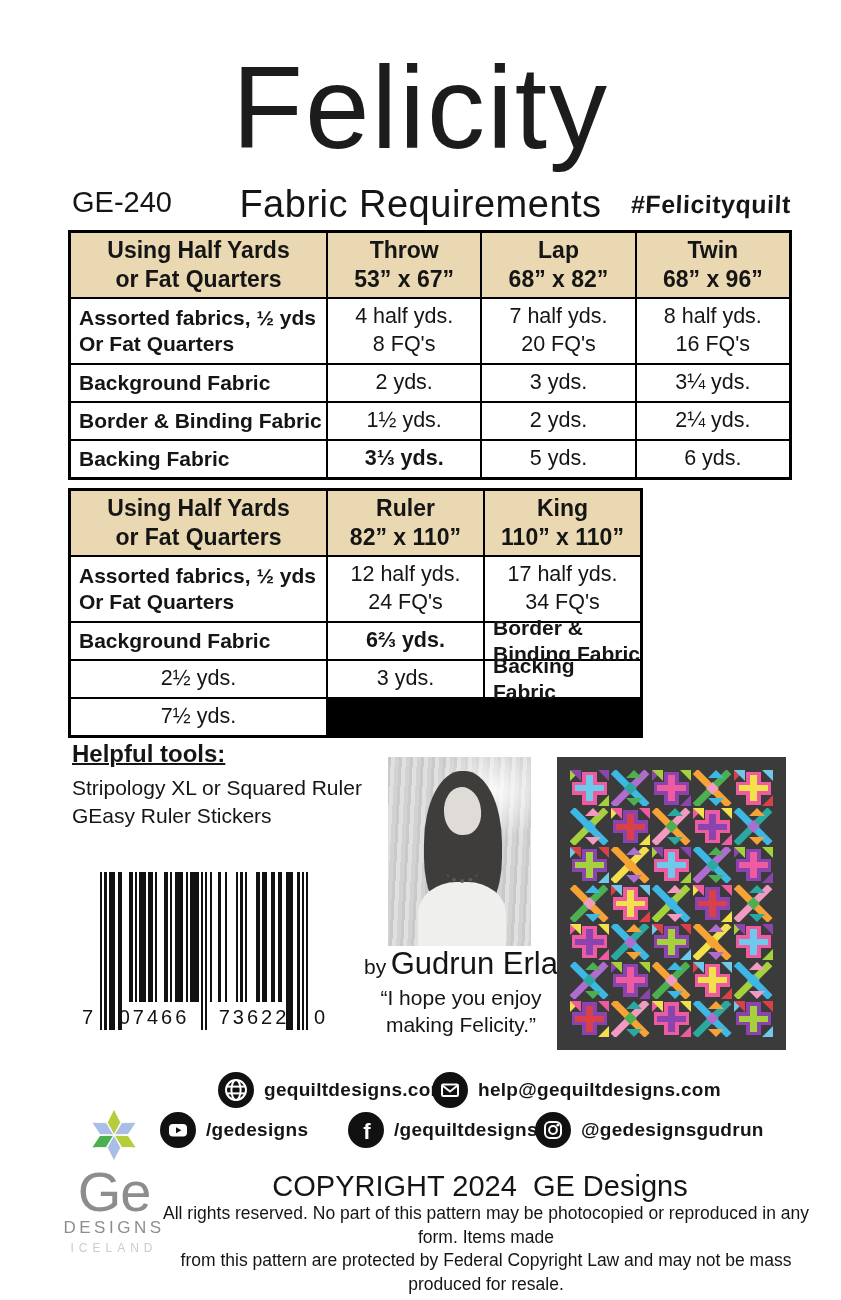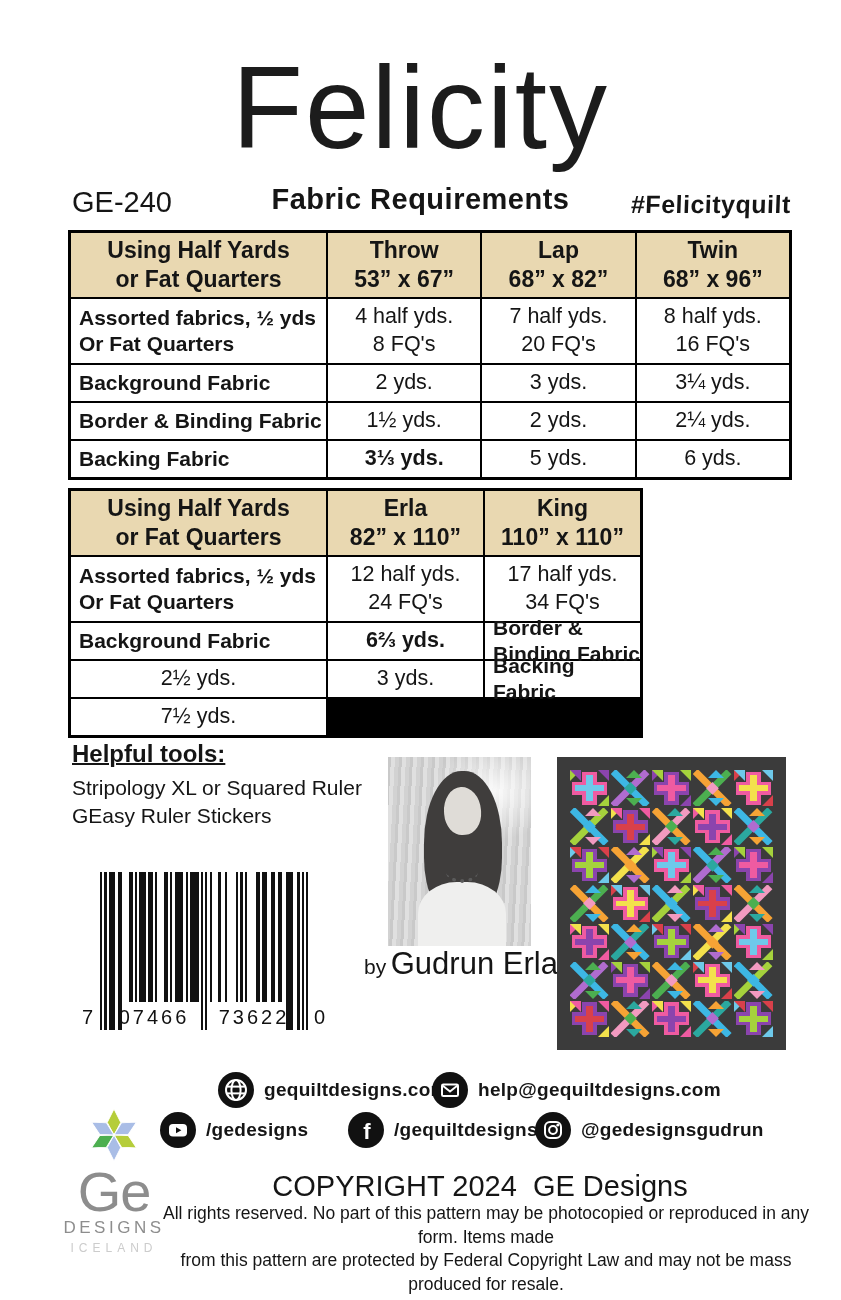--- a/index.html
+++ b/index.html
@@ -4,21 +4,21 @@
 <style>
   html,body{margin:0;padding:0;background:#888;}
   .page{position:relative;width:841px;height:1300px;background:#ffffff;margin:0 auto;
         font-family:"Liberation Sans","DejaVu Sans",sans-serif;color:#151515;overflow:hidden;}
 
   
   .title{position:absolute;top:50px;left:0;right:0;text-align:center;
          font-size:116px;font-weight:300;letter-spacing:2px;line-height:1;color:#1c1c1c;}
   .pattern-number{position:absolute;left:72px;top:186px;font-size:29px;}
   .subtitle{position:absolute;left:0;right:0;top:183px;text-align:center;
-            font-size:29px;font-weight:700;letter-spacing:0.5px;}
+            font-size:38px;font-weight:400;letter-spacing:0.5px;}
   .hashtag{position:absolute;right:50px;top:190px;font-size:25px;font-weight:700;
            letter-spacing:0.5px;transform:skewX(-2deg);}
 
   
   .ftable{position:absolute;display:grid;background:#000;border:3px solid #000;gap:2px;}
   .ftable .cell{background:#fff;display:flex;flex-direction:column;justify-content:center;}
   .ftable .th{background:#e9d8b1;align-items:center;text-align:center;font-weight:700;font-size:23px;line-height:1.25;}
   .ftable .label{font-weight:700;font-size:21px;line-height:1.25;padding-left:8px;text-align:left;}
   .ftable .val{align-items:center;text-align:center;font-size:21.5px;line-height:1.3;}
   .ftable .val.bold{font-weight:700;}
@@ -151,21 +151,21 @@
         <div>6 yds.</div>
       </div>
     </div>
 
   <div class="ftable" id="table2" style="left: 68px; top: 488px; width: 569px; grid-template-columns: 255px repeat(2, 1fr); grid-template-rows: 64px 64px 36px 36px 36px;">
       <div class="cell th">
         <div>Using Half Yards</div>
         <div>or Fat Quarters</div>
       </div>
       <div class="cell th">
-        <div>Erla</div>
+        <div>Ruler</div>
         <div>82” x 110”</div>
       </div>
       <div class="cell th">
         <div>King</div>
         <div>110” x 110”</div>
       </div>
       <div class="cell label">Assorted fabrics, ½ yds Or Fat Quarters</div>
       <div class="cell val">
         <div>12 half yds.</div>
         <div>24 FQ's</div>
@@ -199,20 +199,24 @@
 
   <div class="photo">
     <div class="hair"></div>
     <div class="face"></div>
     <div class="body"></div>
     <div class="necklace"></div>
   </div>
   <div class="byline">
     <span class="by">by</span>
     <span class="name">Gudrun Erla</span>
+  </div>
+  <div class="quote">
+    <div>“I hope you enjoy</div>
+    <div>making Felicity.”</div>
   </div>
 
   <div class="quilt">
     <div class="quilt-grid" id="quilt-grid">
         <div class="qb">
           <div style="left: 32%; top: 5%; width: 36%; height: 90%; background: rgb(239, 91, 161);"></div>
           <div style="top: 32%; left: 5%; height: 36%; width: 90%; background: rgb(239, 91, 161);"></div>
           <div style="left: 42%; top: 14%; width: 16%; height: 72%; background: rgb(110, 201, 234);"></div>
           <div style="top: 42%; left: 14%; height: 16%; width: 72%; background: rgb(110, 201, 234);"></div>
           <div style="width: 0px; height: 0px; border-style: solid; top: 0px; left: 0px; border-width: 11px 11px 0px 0px; border-color: rgb(165, 210, 60) transparent transparent;"></div>

